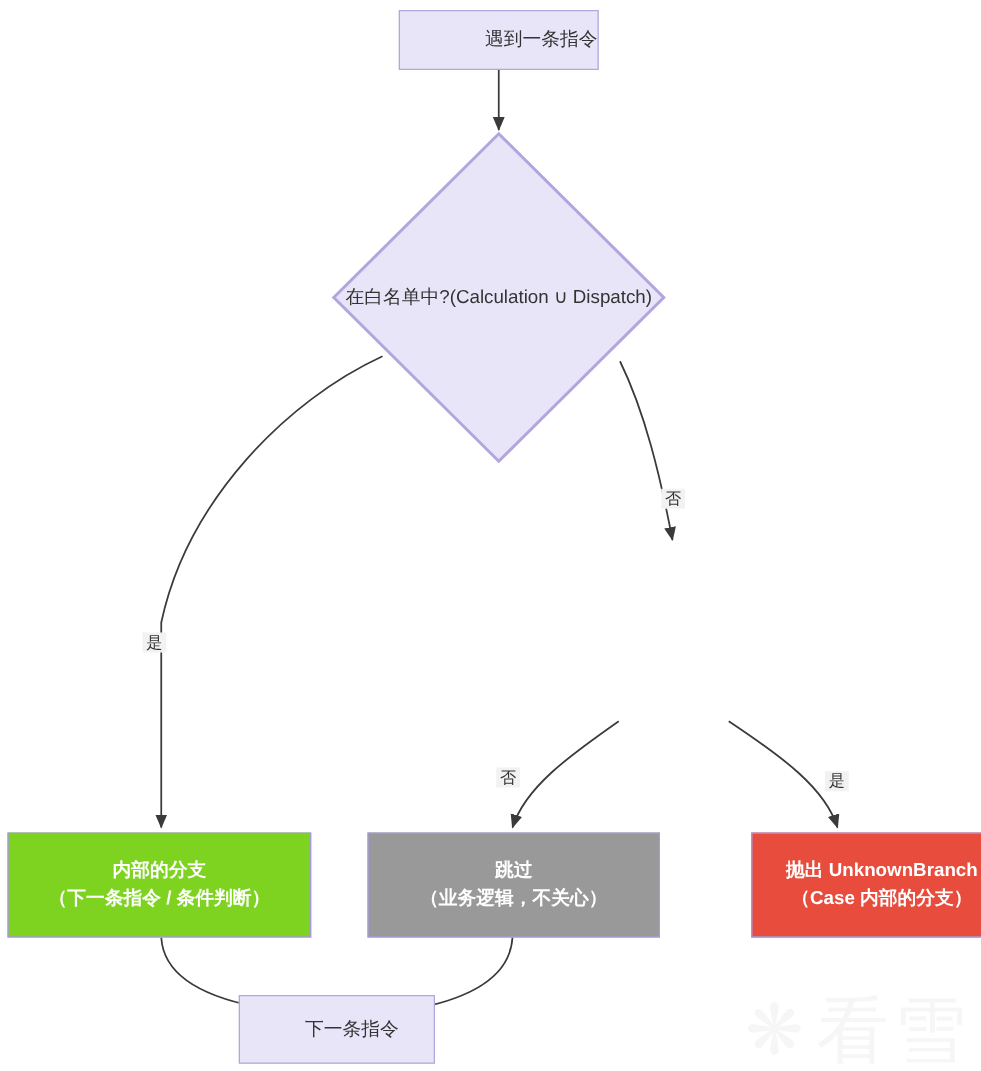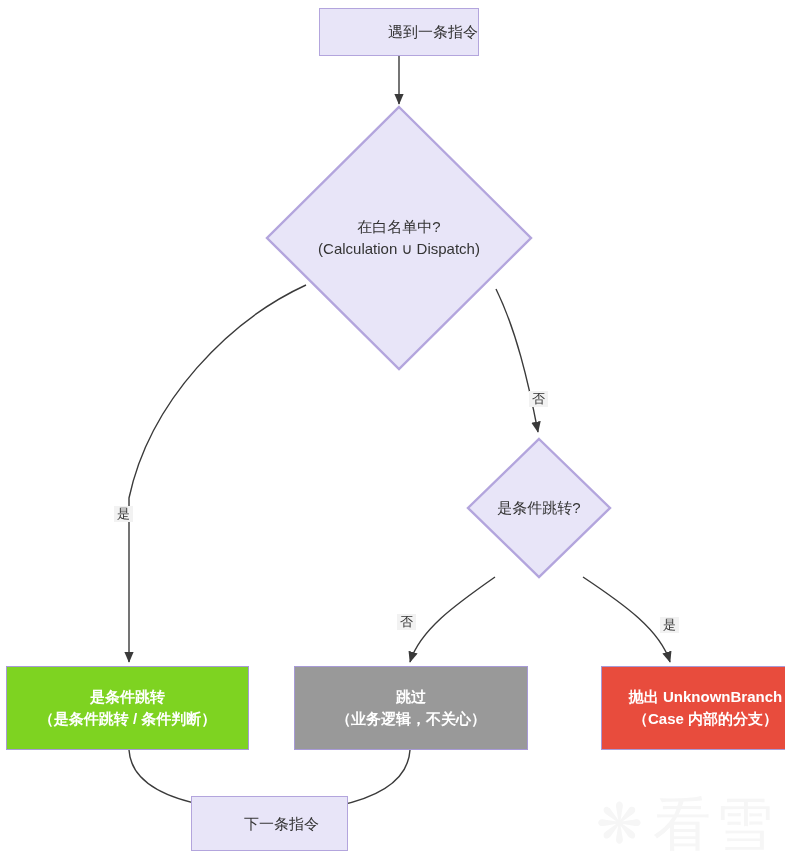--- a/index.html
+++ b/index.html
@@ -80,21 +80,21 @@
     width: 100%;
     height: 100%;
   }
   .diamond-label {
     position: absolute;
     left: 0;
     top: 0;
     width: 100%;
     height: 100%;
     display: flex;
-    flex-direction: column;
+    flex-direction: row;
     align-items: center;
     justify-content: center;
     text-align: center;
     color: #333333;
     font-size: 15px;
     line-height: 1.5;
     white-space: nowrap;
   }
   
   .edge-label {
@@ -164,32 +164,24 @@
   <div class="diamond-wrap" style="left:265px; top:105px; width:268px; height:266px;">
     <svg class="diamond-shape" viewBox="0 0 268 266" preserveAspectRatio="none">
       <polygon points="134,2 266,133 134,264 2,133" fill="#e8e5f8" stroke="#b3a5dd" stroke-width="2.4"></polygon>
     </svg>
     <div class="diamond-label">
       <span class="line1">在白名单中?</span>
       <span class="line2">(Calculation ∪ Dispatch)</span>
     </div>
   </div>
 
-  <div class="diamond-wrap" style="left:466px; top:437px; width:146px; height:142px;">
-    <svg class="diamond-shape" viewBox="0 0 146 142" preserveAspectRatio="none">
-      <polygon points="73,2 144,71 73,140 2,71" fill="#e8e5f8" stroke="#b3a5dd" stroke-width="2.4"></polygon>
-    </svg>
-    <div class="diamond-label">
-      <span class="line1">是条件跳转?</span>
-    </div>
-  </div>
 
   <div class="node rect-green" style="left:6px; top:666px; width:243px; height:84px;">
-    <span class="line1">是条件跳转</span>
-    <span class="line2">（是条件跳转 / 条件判断）</span>
+    <span class="line1">内部的分支</span>
+    <span class="line2">（下一条指令 / 条件判断）</span>
   </div>
 
   <div class="node rect-gray" style="left:294px; top:666px; width:234px; height:84px;">
     <span class="line1">跳过</span>
     <span class="line2">（业务逻辑，不关心）</span>
   </div>
 
   <div class="node rect-red" style="left:567px; top:666px; width:209px; height:84px;">
     <span class="line1">抛出 UnknownBranch</span>
     <span class="line2">（Case 内部的分支）</span>

